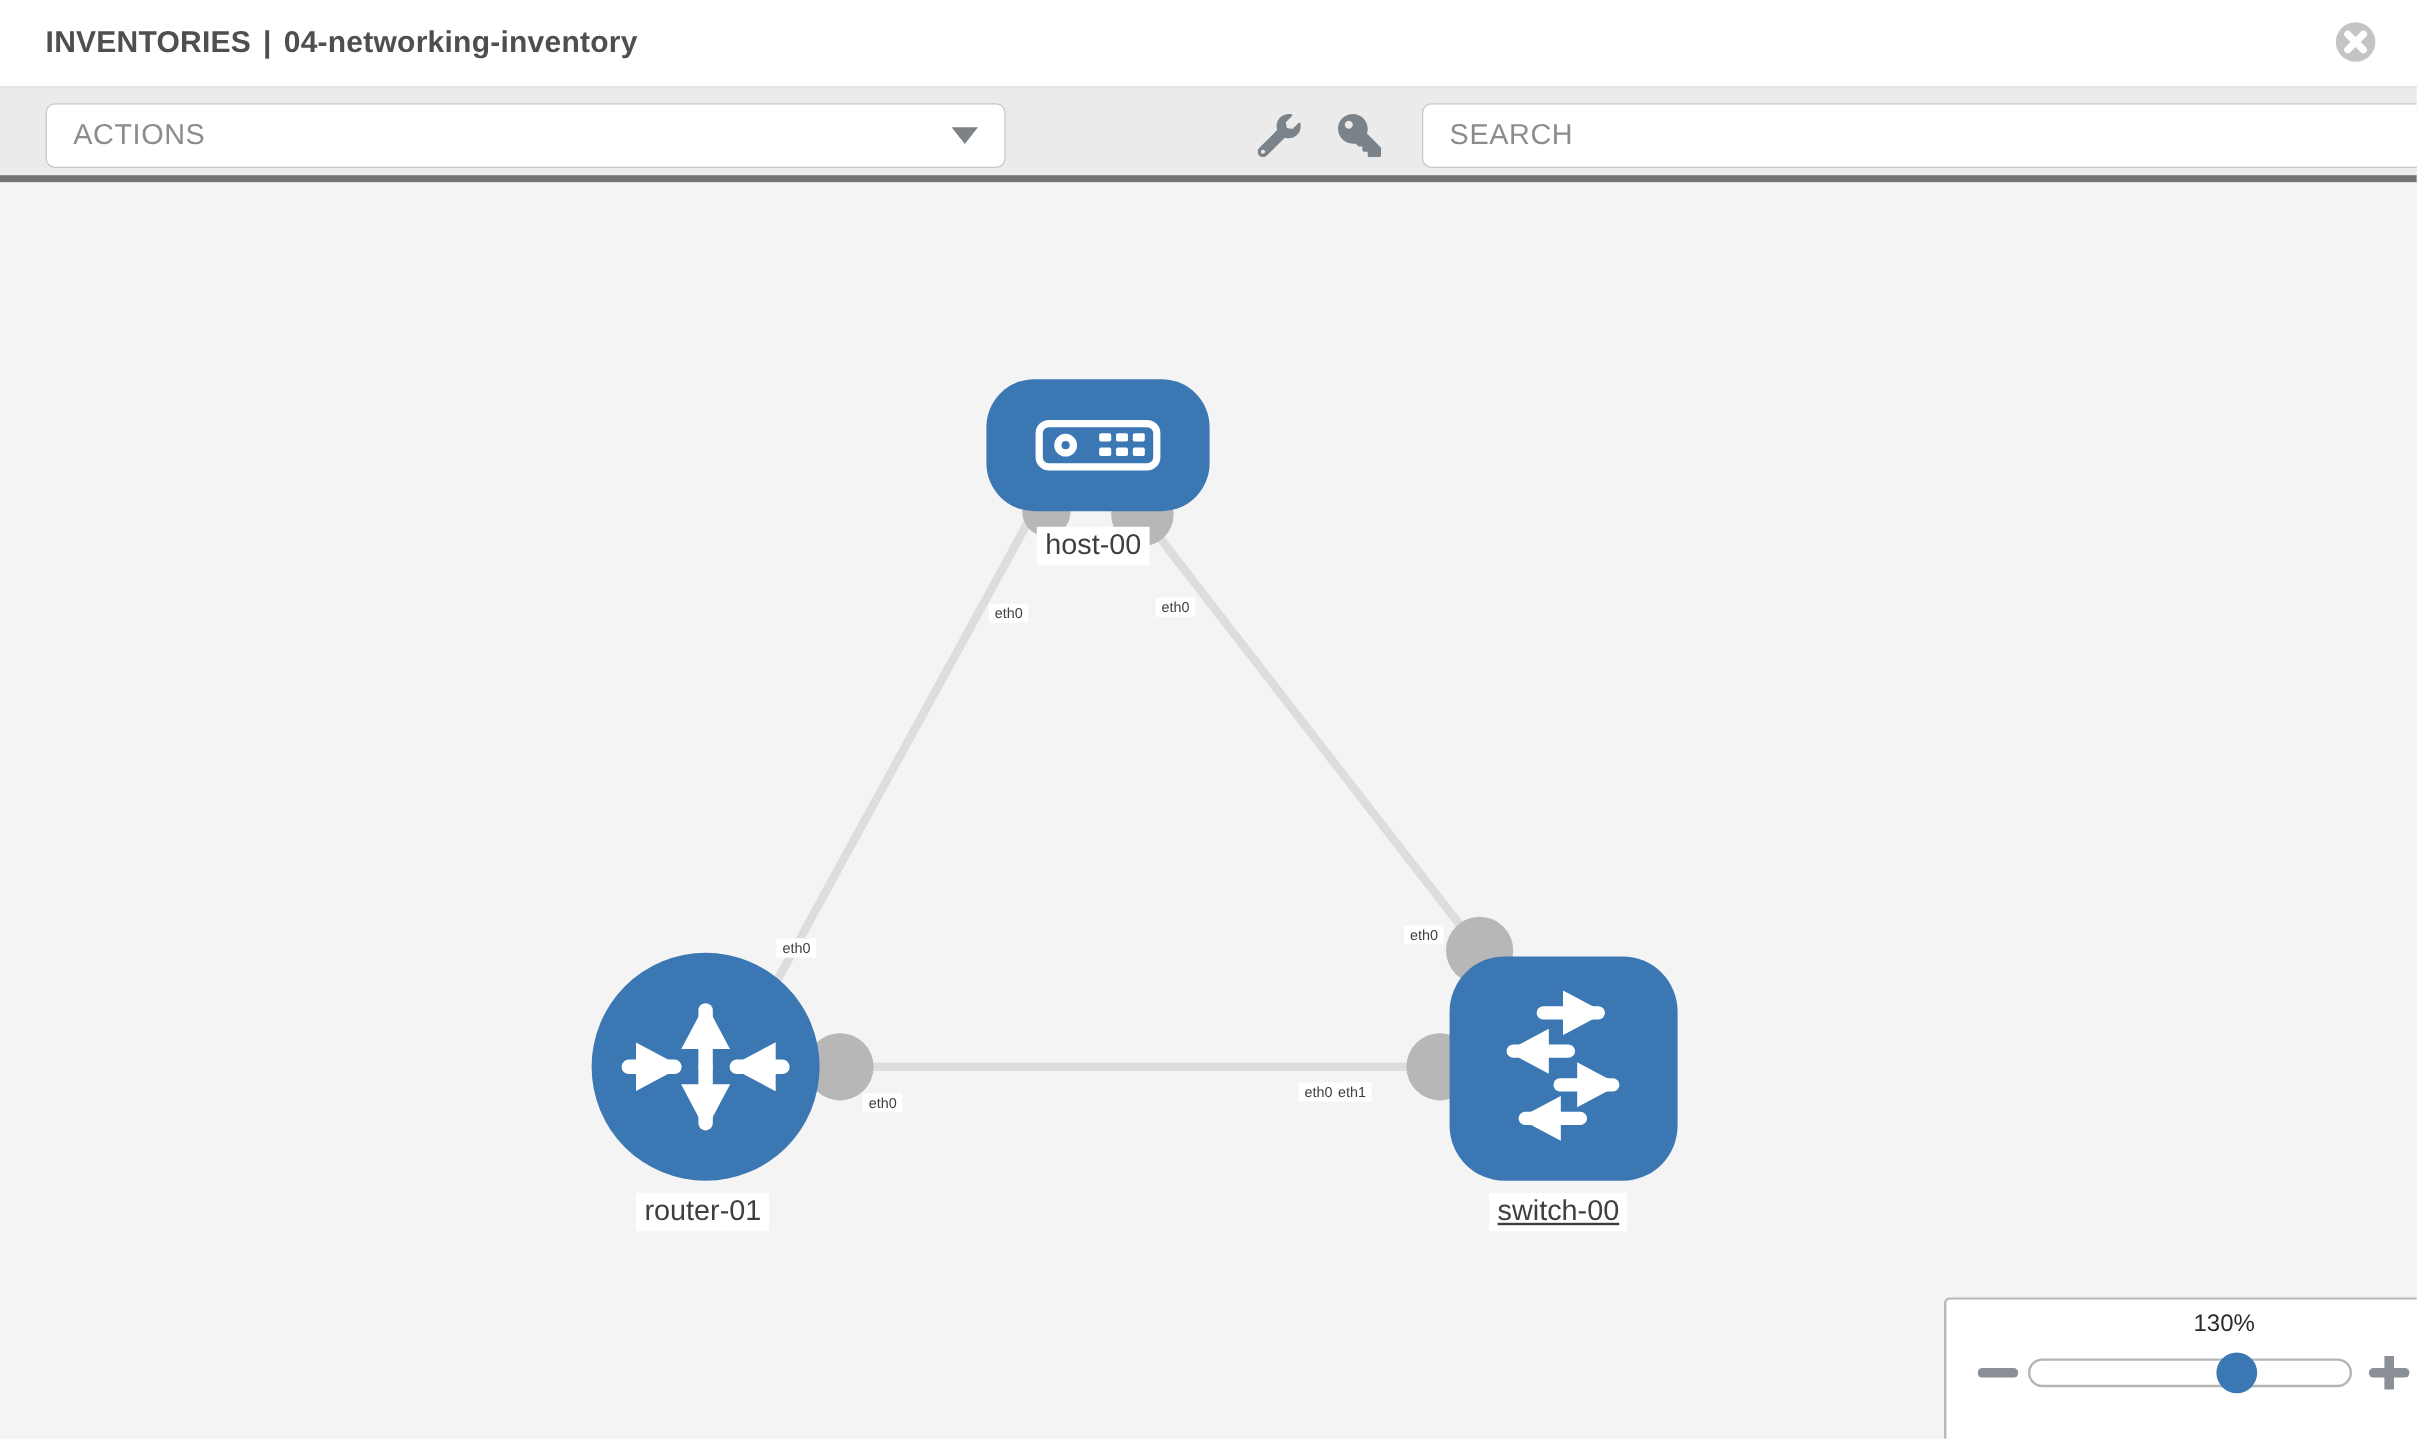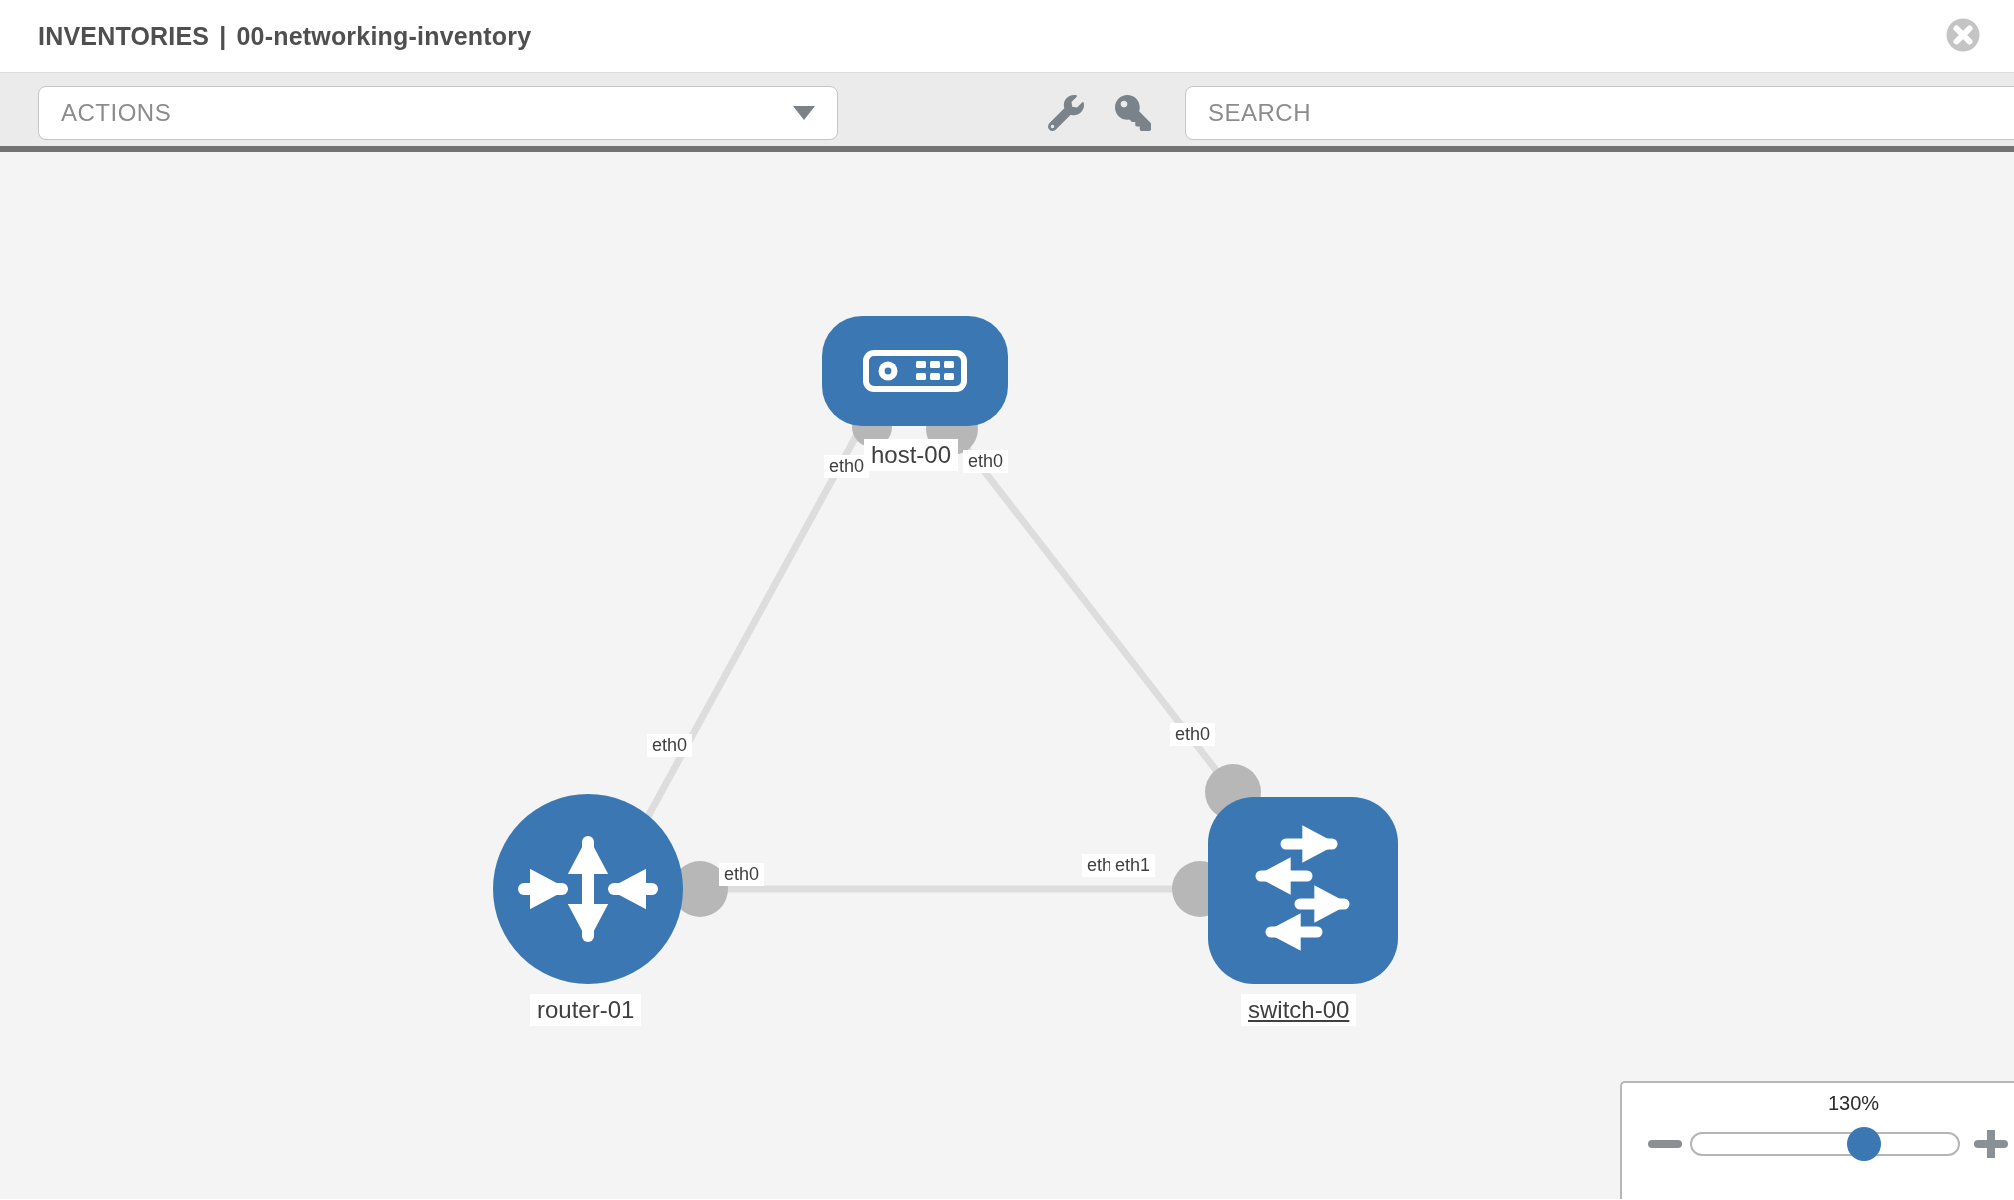--- a/index.html
+++ b/index.html
@@ -49,21 +49,21 @@
   .canvas {
     position: relative; width: 2014px; height: 1047px; background: #f4f4f5; overflow: hidden;
   }
   .topo-svg { position: absolute; left: 0; top: 0; }
 
   
   .node-label, .eth-label {
     position: absolute; background: #ffffff; color: #3f3f3f; white-space: nowrap;
   }
   .node-label { font-size: 24px; padding: 2px 7px; }
-  .eth-label  { font-size: 18px; padding: 1px 5px; }
+  .eth-label  { font-size: 12px; padding: 1px 5px; margin-top: 48px; }
 
   .lbl-host    { left: 864px; top: 287px; }
   .lbl-router  { left: 530px; top: 842px; }
   .lbl-switch  { left: 1241px; top: 842px; text-decoration: underline; }
 
   .eth-host-left    { left: 824px; top: 303px; }
   .eth-host-right   { left: 963px; top: 298px; }
   .eth-router-top   { left: 647px; top: 582px; }
   .eth-switch-top   { left: 1170px; top: 571px; }
   .eth-router-right { left: 719px; top: 711px; }
@@ -90,21 +90,21 @@
   .zoom-thumb {
     position: absolute; left: 225px; top: 44px; width: 34px; height: 34px;
     border-radius: 50%; background: #3b78b3; cursor: pointer;
   }
 </style>
 </head>
 <body>
 
 <div class="header">
   <div class="page-title">
-    <span>INVENTORIES</span><span class="sep">|</span><span>00-networking-inventory</span>
+    <span>INVENTORIES</span><span class="sep">|</span><span>04-networking-inventory</span>
   </div>
   <button class="close-btn" title="">
     <svg width="36" height="36" viewBox="0 0 36 36">
       <circle cx="18" cy="18" r="16.5" fill="#c4c4c4"></circle>
       <line x1="11.5" y1="11.5" x2="24.5" y2="24.5" stroke="#ffffff" stroke-width="6" stroke-linecap="round"></line>
       <line x1="24.5" y1="11.5" x2="11.5" y2="24.5" stroke="#ffffff" stroke-width="6" stroke-linecap="round"></line>
     </svg>
   </button>
 </div>
 

